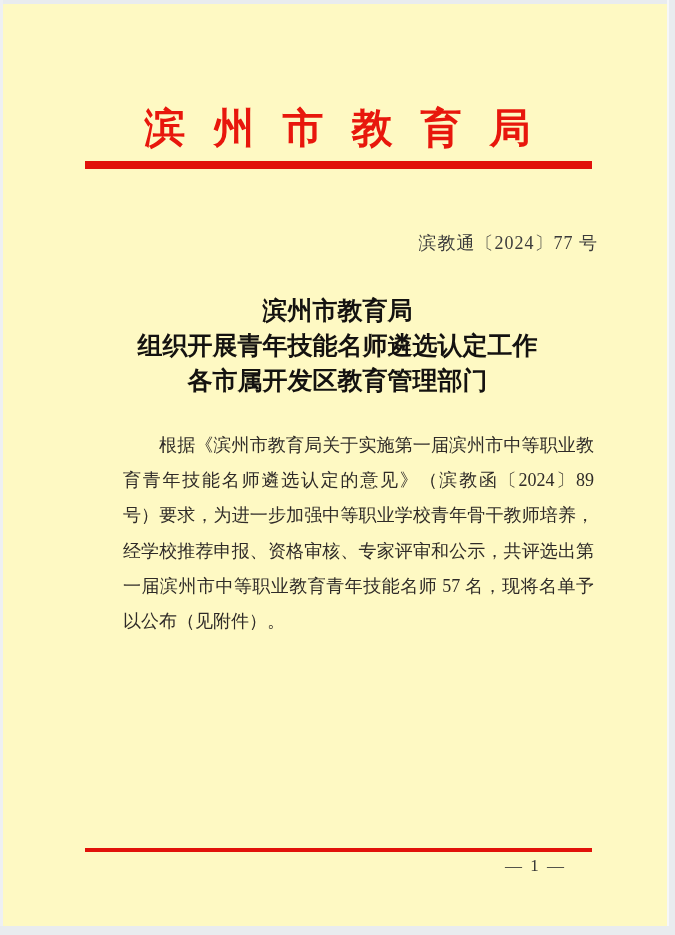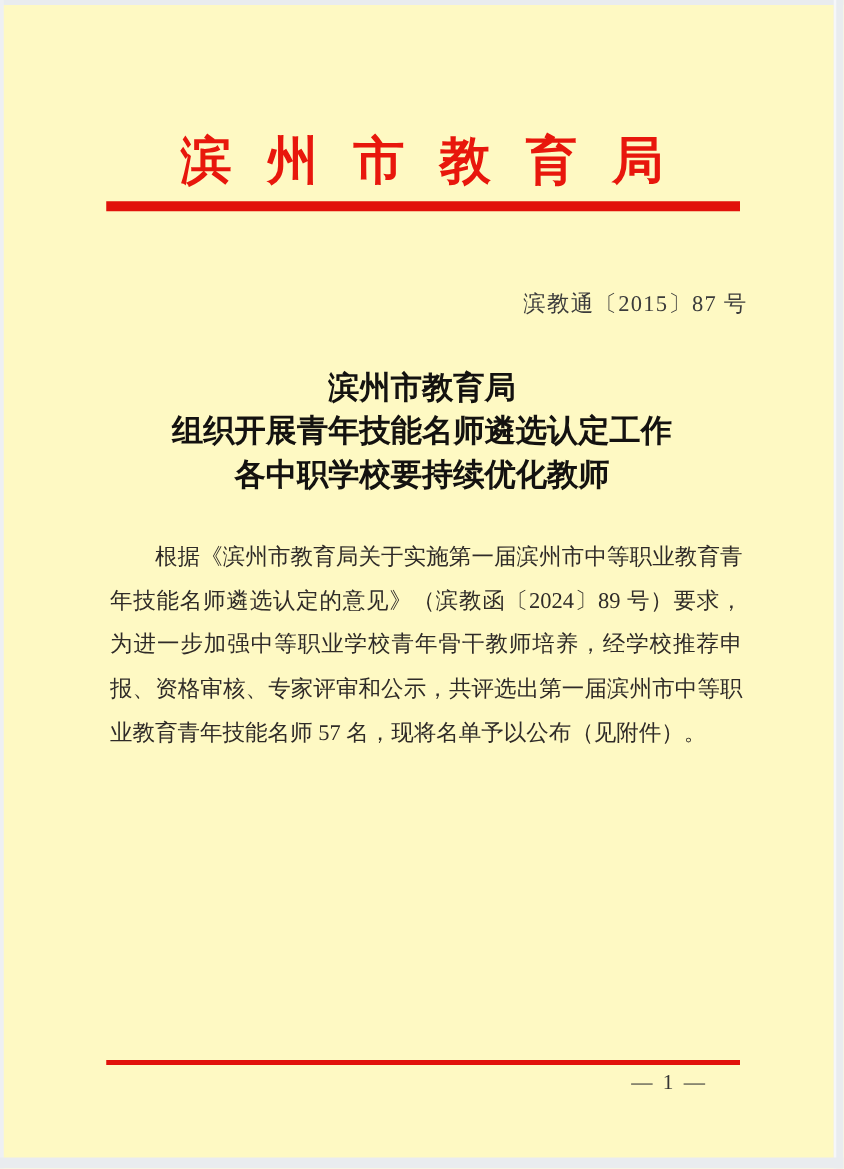--- a/index.html
+++ b/index.html
@@ -69,21 +69,21 @@
     top: 428px;
     left: 88px;
     width: 506px;
     font-size: 18px;
     line-height: 35.2px;
     color: #2f2b28;
     text-align: justify;
     text-justify: inter-ideograph;
   }
   .doc-body p { margin: 0; }
-  .doc-body p.para { text-indent: 2em; }
+  .doc-body p.para { text-indent: 2em; margin-left: 35px; }
 
   .red-line-bottom {
     position: absolute;
     top: 848px;
     left: 85px;
     width: 507px;
     height: 4px;
     background: #e1120a;
   }
   .page-number {
@@ -106,26 +106,26 @@
 
   <div class="edge-top"></div>
   <div class="edge-left"></div>
   <div class="edge-right"></div>
   <div class="edge-bottom"></div>
 
   <div class="letterhead-name">滨州市教育局</div>
 
   <div class="red-line-top"></div>
 
-  <div class="doc-number">滨教通〔2015〕87 号</div>
+  <div class="doc-number">滨教通〔2024〕77 号</div>
 
   <div class="doc-title">
     <div>滨州市教育局</div>
     <div>组织开展青年技能名师遴选认定工作</div>
-    <div>各中职学校要持续优化教师</div>
+    <div>各市属开发区教育管理部门</div>
   </div>
 
   <div class="doc-body">
     <p class="para">根据《滨州市教育局关于实施第一届滨州市中等职业教育青年技能名师遴选认定的意见》（滨教函〔2024〕89 号）要求，为进一步加强中等职业学校青年骨干教师培养，经学校推荐申报、资格审核、专家评审和公示，共评选出第一届滨州市中等职业教育青年技能名师 57 名，现将名单予以公布（见附件）。</p>
   </div>
 
   <div class="red-line-bottom"></div>
 
   <div class="page-number">— 1 —</div>
 

